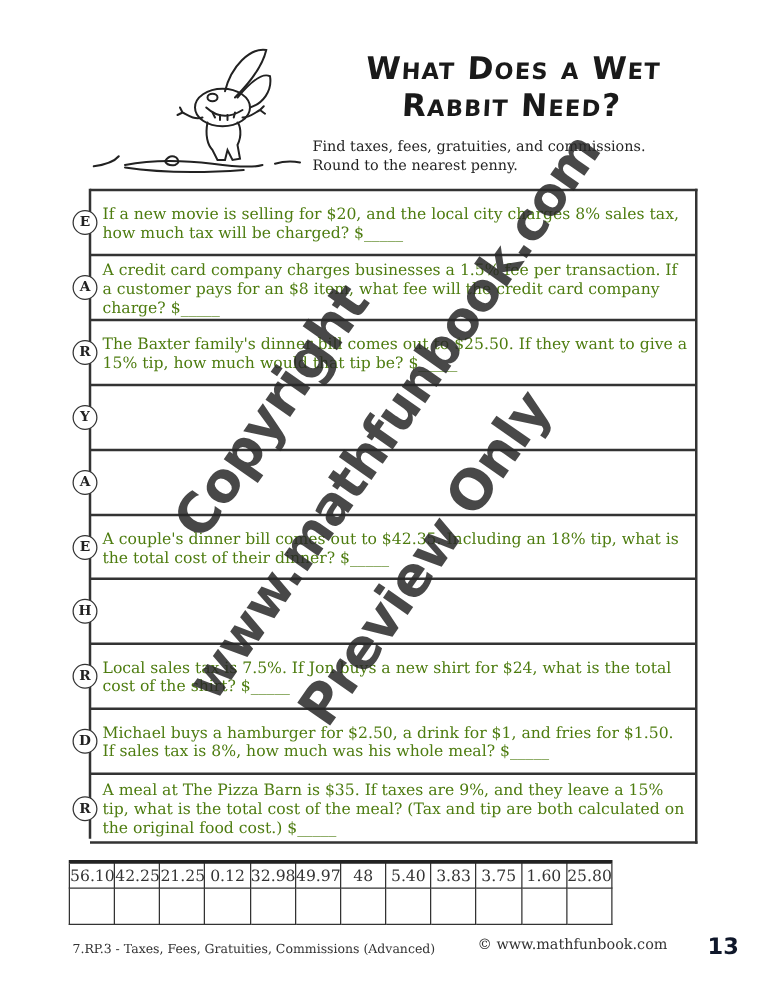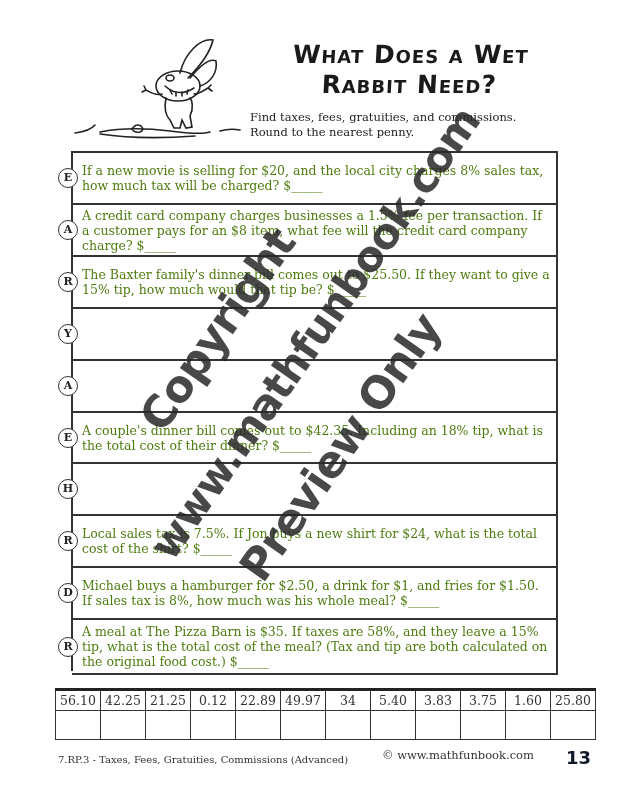--- a/index.html
+++ b/index.html
@@ -28,21 +28,21 @@
             width:18px; height:18px; border:1.5px solid #333; border-radius:50%;
             background:#fff; font-size:11px; font-weight:bold; text-align:center;
             line-height:18px; color:#222; }
 
   
   .wm { position:absolute; font-family:"DejaVu Sans", sans-serif; font-weight:bold;
         color:rgba(40,40,40,0.85); white-space:nowrap; transform-origin:left center;
         pointer-events:none; letter-spacing:-1px; }
 
   
-  table.ans { position:absolute; left:55px; top:688px; width:541px; border-collapse:collapse;
+  table.ans { position:absolute; left:55px; top:688px; width:435px; border-collapse:collapse;
               table-layout:fixed; border-top:3px solid #222; }
   table.ans td { border:1.5px solid #333; text-align:center; font-size:12.5px;
                  color:#333; padding:0; }
   table.ans tr.vals td { height:19px; }
   table.ans tr.blank td { height:28px; }
 
   .footer-left { position:absolute; left:58px; top:754px; font-size:10px; color:#333; }
   .footer-right { position:absolute; left:382px; top:748px; font-size:11.5px; color:#333; }
   .page-num { position:absolute; left:534px; top:747px; font-family:"DejaVu Sans", sans-serif;
               font-weight:bold; font-size:18px; color:#0f172a;margin-left:32px; }
@@ -113,38 +113,38 @@
     <div class="row" style="height:52px">
       <span class="letter">R</span>
       <span class="q">Local sales tax is 7.5%. If Jon buys a new shirt for $24, what is the total cost of the shirt? $_____</span>
     </div>
     <div class="row" style="height:52px">
       <span class="letter">D</span>
       <span class="q">Michael buys a hamburger for $2.50, a drink for $1, and fries for $1.50. If sales tax is 8%, how much was his whole meal? $_____</span>
     </div>
     <div class="row" style="height:53px">
       <span class="letter">R</span>
-      <span class="q">A meal at The Pizza Barn is $35. If taxes are 58%, and they leave a 15% tip, what is the total cost of the meal? (Tax and tip are both calculated on the original food cost.) $_____</span>
+      <span class="q">A meal at The Pizza Barn is $35. If taxes are 9%, and they leave a 15% tip, what is the total cost of the meal? (Tax and tip are both calculated on the original food cost.) $_____</span>
     </div>
   </div>
 
   <div class="wm" style="left:150px; top:400px; font-size:44px; transform:rotate(-55deg);">Copyright</div>
   <div class="wm" style="left:160px; top:530px; font-size:42px; transform:rotate(-55deg);">www.mathfunbook.com</div>
   <div class="wm" style="left:250px; top:550px; font-size:44px; transform:rotate(-55deg);">Preview Only</div>
 
   <table class="ans">
     <tbody>
         <tr class="vals">
       <td>56.10</td>
       <td>42.25</td>
       <td>21.25</td>
       <td>0.12</td>
-      <td>22.89</td>
+      <td>32.98</td>
       <td>49.97</td>
-      <td>34</td>
+      <td>48</td>
       <td>5.40</td>
       <td>3.83</td>
       <td>3.75</td>
       <td>1.60</td>
       <td>25.80</td>
     </tr>
     <tr class="blank">
       <td></td>
       <td></td>
       <td></td>

